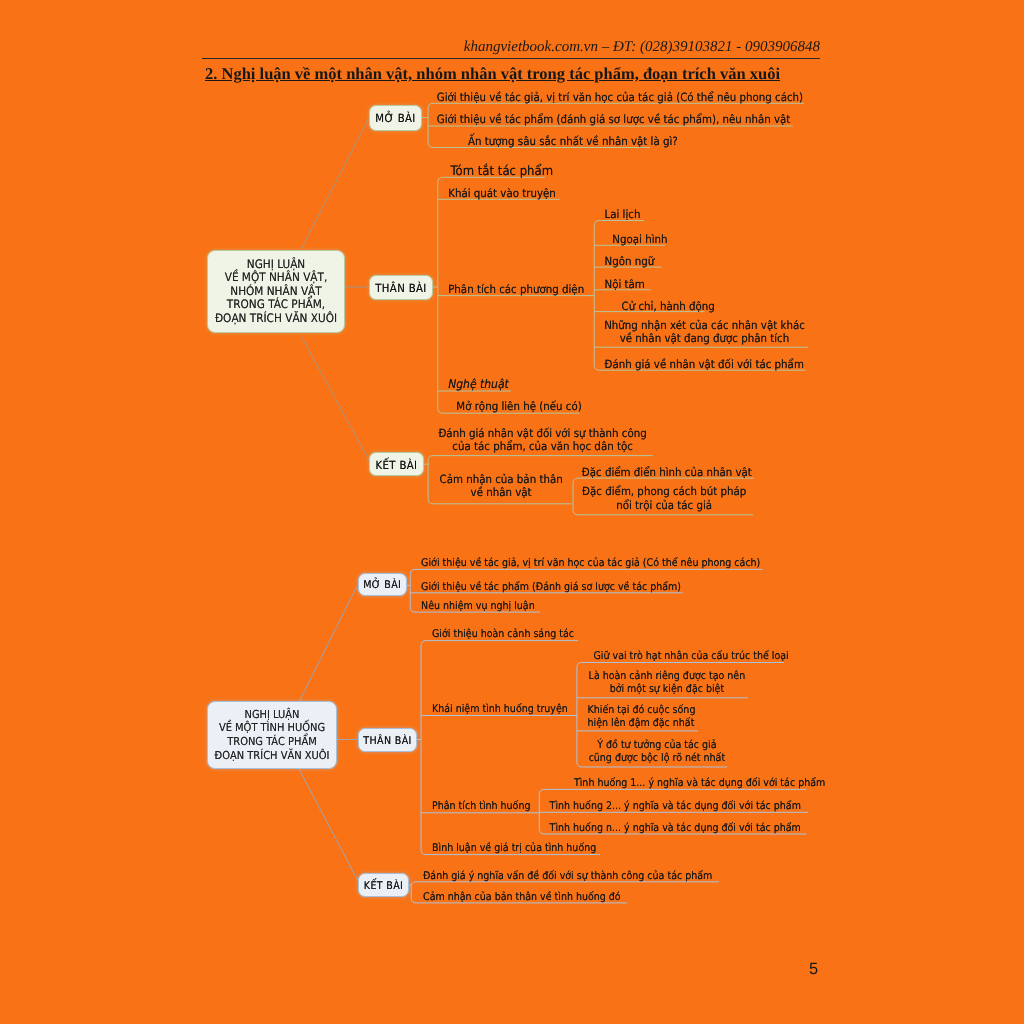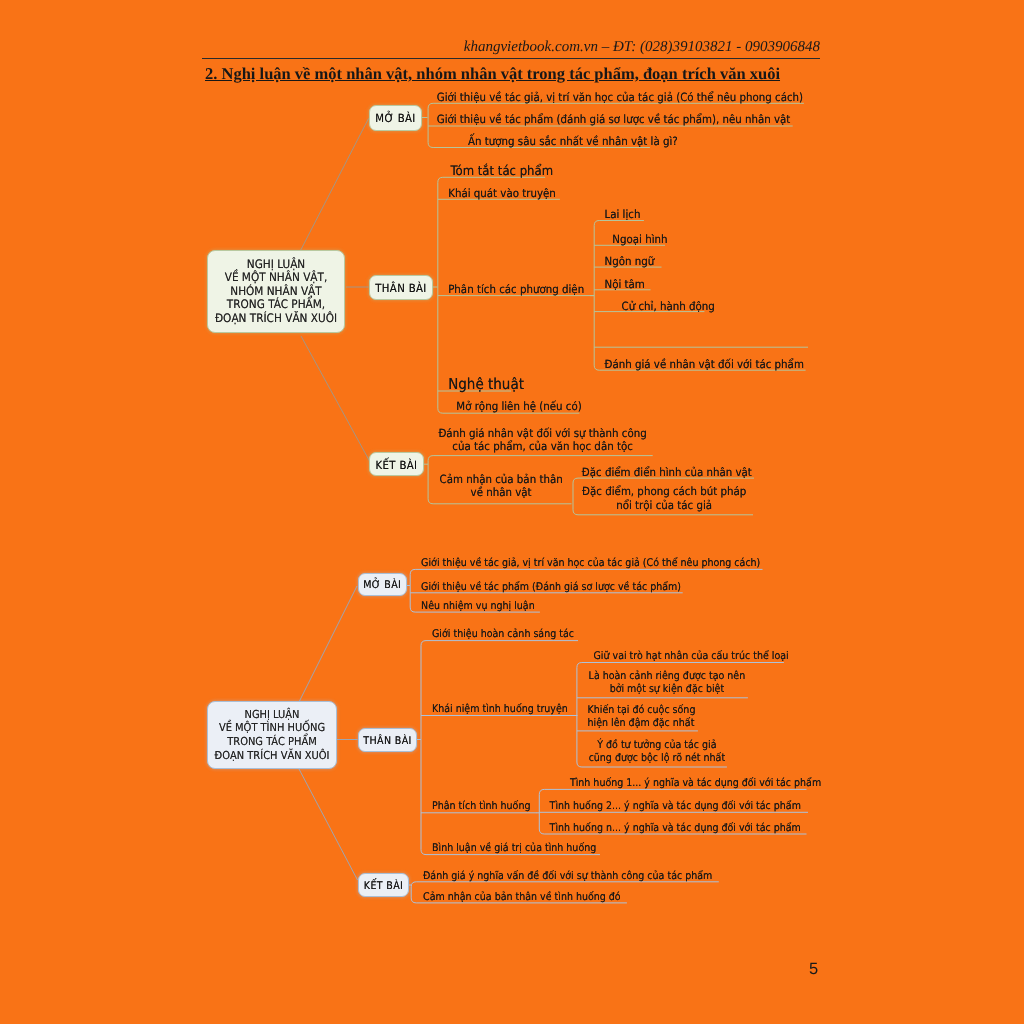--- a/index.html
+++ b/index.html
@@ -106,27 +106,29 @@
 TRONG TÁC PHẨM,
 ĐOẠN TRÍCH VĂN XUÔI</div>
 <div class="brnode glow" style="left:369.0px;top:104.5px;width:53.0px;height:26.0px;background:#eff4e6;border-color:#b9c9a0;font-size:11.30px;">MỞ BÀI</div>
 <div class="leaf" style="left:436.7px;top:90.6px;width:375.8px;text-align:left;font-size:11.40px;">Giới thiệu về tác giả, vị trí văn học của tác giả (Có thể nêu phong cách)</div>
 <div class="leaf" style="left:436.7px;top:113.3px;width:364.6px;text-align:left;font-size:11.40px;">Giới thiệu về tác phẩm (đánh giá sơ lược về tác phẩm), nêu nhân vật</div>
 <div class="leaf" style="left:462px;top:134.8px;width:221.8px;text-align:center;font-size:11.40px;">Ấn tượng sâu sắc nhất về nhân vật là gì?</div>
 <div class="brnode glow" style="left:369.0px;top:275.0px;width:64.0px;height:25.0px;background:#eff4e6;border-color:#b9c9a0;font-size:11.30px;">THÂN BÀI</div>
 <div class="leaf" style="left:448.2px;top:164.8px;width:107.3px;text-align:center;font-size:13px;">Tóm tắt tác phẩm</div>
 <div class="leaf" style="left:448.2px;top:186.8px;width:122.1px;text-align:left;font-size:11.40px;">Khái quát vào truyện</div>
 <div class="leaf" style="left:448.2px;top:283.3px;width:156.4px;text-align:left;font-size:11.40px;">Phân tích các phương diện</div>
-<div class="leaf" style="left:448.2px;top:378.3px;width:73.3px;text-align:left;font-size:15px;">Nghệ thuật</div>
+<div class="leaf" style="left:448.2px;top:378.3px;width:73.3px;text-align:left;font-size:12px;font-style:italic;">Nghệ thuật</div>
 <div class="leaf" style="left:448.2px;top:400.3px;width:141.6px;text-align:center;font-size:11.40px;">Mở rộng liên hệ (nếu có)</div>
 <div class="leaf" style="left:604.5px;top:208.3px;width:49.7px;text-align:left;font-size:11.40px;">Lai lịch</div>
 <div class="leaf" style="left:604.5px;top:233.3px;width:70.8px;text-align:center;font-size:11.40px;">Ngoại hình</div>
 <div class="leaf" style="left:604.5px;top:255.3px;width:67.3px;text-align:left;font-size:11.40px;">Ngôn ngữ</div>
 <div class="leaf" style="left:604.5px;top:277.8px;width:56.3px;text-align:left;font-size:11.40px;">Nội tâm</div>
 <div class="leaf" style="left:604.5px;top:299.8px;width:110.2px;text-align:left;font-size:11.40px;margin-left:17px;">Cử chỉ, hành động</div>
+<div class="leaf" style="left:597.6px;top:318.8px;width:213.8px;text-align:center;font-size:11.40px;">Những nhận xét của các nhân vật khác
+về nhân vật đang được phân tích</div>
 <div class="leaf" style="left:604.5px;top:357.8px;width:211.4px;text-align:left;font-size:11.40px;">Đánh giá về nhân vật đối với tác phẩm</div>
 <div class="brnode glow" style="left:369.0px;top:452.0px;width:55.0px;height:24.0px;background:#eff4e6;border-color:#b9c9a0;font-size:11.30px;">KẾT BÀI</div>
 <div class="leaf" style="left:435.6px;top:426.8px;width:214.0px;text-align:center;font-size:11.40px;">Đánh giá nhân vật đối với sự thành công
 của tác phẩm, của văn học dân tộc</div>
 <div class="leaf" style="left:429.4px;top:472.5px;width:143.4px;text-align:center;font-size:11.40px;">Cảm nhận của bản thân
 về nhân vật</div>
 <div class="leaf" style="left:581.8px;top:466.3px;width:181.0px;text-align:left;font-size:11.40px;">Đặc điểm điển hình của nhân vật</div>
 <div class="leaf" style="left:574.2px;top:485.3px;width:180.0px;text-align:center;font-size:11.40px;">Đặc điểm, phong cách bút pháp
 nổi trội của tác giả</div>
 <div class="node rootnode glowb" style="left:207px;top:701px;width:130px;height:68px;background:#ebeff6;border-color:#a9bfd7;font-size:11.00px;white-space:pre-line;">NGHỊ LUẬN
@@ -142,19 +144,19 @@
 <div class="leaf" style="left:432.0px;top:702.5px;width:156.5px;text-align:left;font-size:10.55px;">Khái niệm tình huống truyện</div>
 <div class="leaf" style="left:432.0px;top:800.0px;width:116.0px;text-align:left;font-size:10.55px;">Phân tích tình huống</div>
 <div class="leaf" style="left:432.0px;top:842.0px;width:179.0px;text-align:left;font-size:10.55px;">Bình luận về giá trị của tình huống</div>
 <div class="leaf" style="left:587.6px;top:650.0px;width:207.0px;text-align:center;font-size:10.55px;">Giữ vai trò hạt nhân của cấu trúc thể loại</div>
 <div class="leaf" style="left:581.4px;top:670.0px;width:171.0px;text-align:center;font-size:10.55px;">Là hoàn cảnh riêng được tạo nên
 bởi một sự kiện đặc biệt</div>
 <div class="leaf" style="left:587.6px;top:704.0px;width:121.0px;text-align:left;font-size:10.55px;">Khiến tại đó cuộc sống
 hiện lên đậm đặc nhất</div>
 <div class="leaf" style="left:581.9px;top:738.5px;width:150.0px;text-align:center;font-size:10.55px;">Ý đồ tư tưởng của tác giả
 cũng được bộc lộ rõ nét nhất</div>
-<div class="leaf" style="left:554px;top:777.0px;width:267.2px;text-align:right;font-size:10.55px;">Tình huống 1... ý nghĩa và tác dụng đối với tác phẩm</div>
+<div class="leaf" style="left:566px;top:777.0px;width:267.2px;text-align:center;font-size:10.55px;">Tình huống 1... ý nghĩa và tác dụng đối với tác phẩm</div>
 <div class="leaf" style="left:549.6px;top:799.5px;width:268.7px;text-align:left;font-size:10.55px;">Tình huống 2... ý nghĩa và tác dụng đối với tác phẩm</div>
 <div class="leaf" style="left:549.6px;top:821.5px;width:267.2px;text-align:left;font-size:10.55px;">Tình huống n... ý nghĩa và tác dụng đối với tác phẩm</div>
 <div class="brnode glowb" style="left:358.0px;top:873.0px;width:51.0px;height:24.0px;background:#ebeff6;border-color:#a9bfd7;font-size:10.60px;">KẾT BÀI</div>
 <div class="leaf" style="left:423.0px;top:869.5px;width:307.6px;text-align:left;font-size:10.55px;">Đánh giá ý nghĩa vấn đề đối với sự thành công của tác phẩm</div>
 <div class="leaf" style="left:423.0px;top:890.5px;width:215.7px;text-align:left;font-size:10.55px;">Cảm nhận của bản thân về tình huống đó</div>
 </div>
 
 </body></html>

